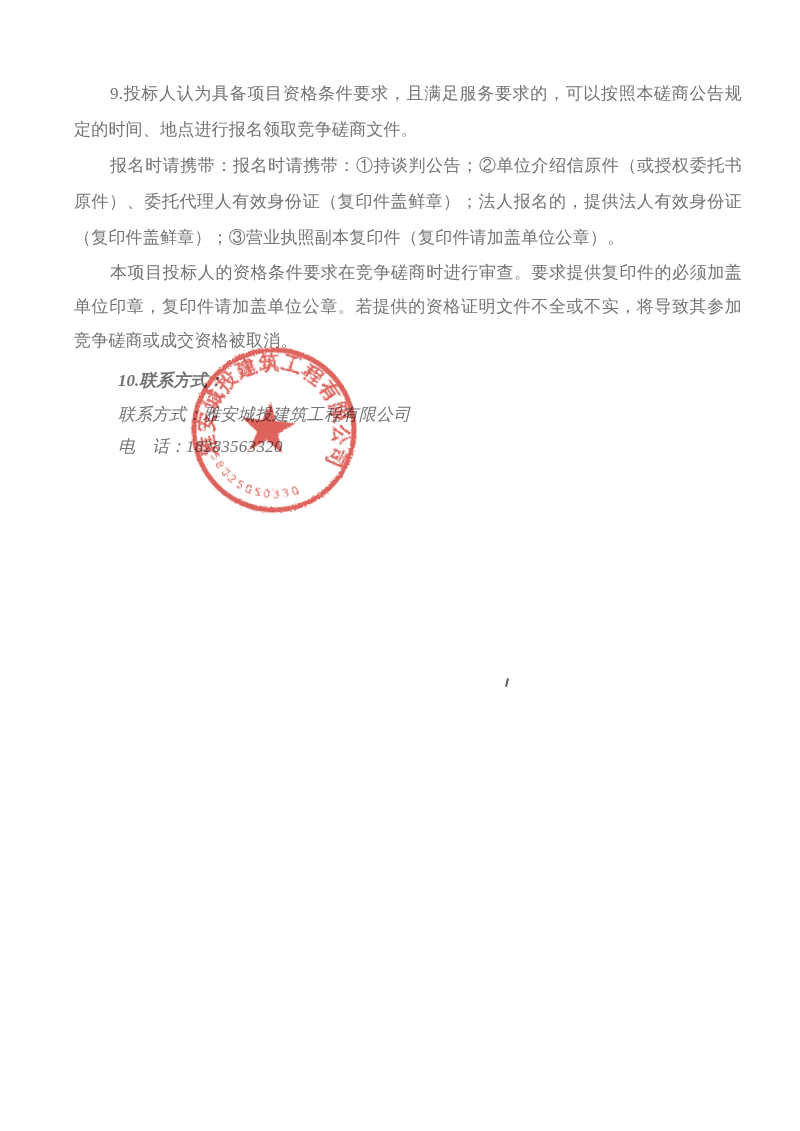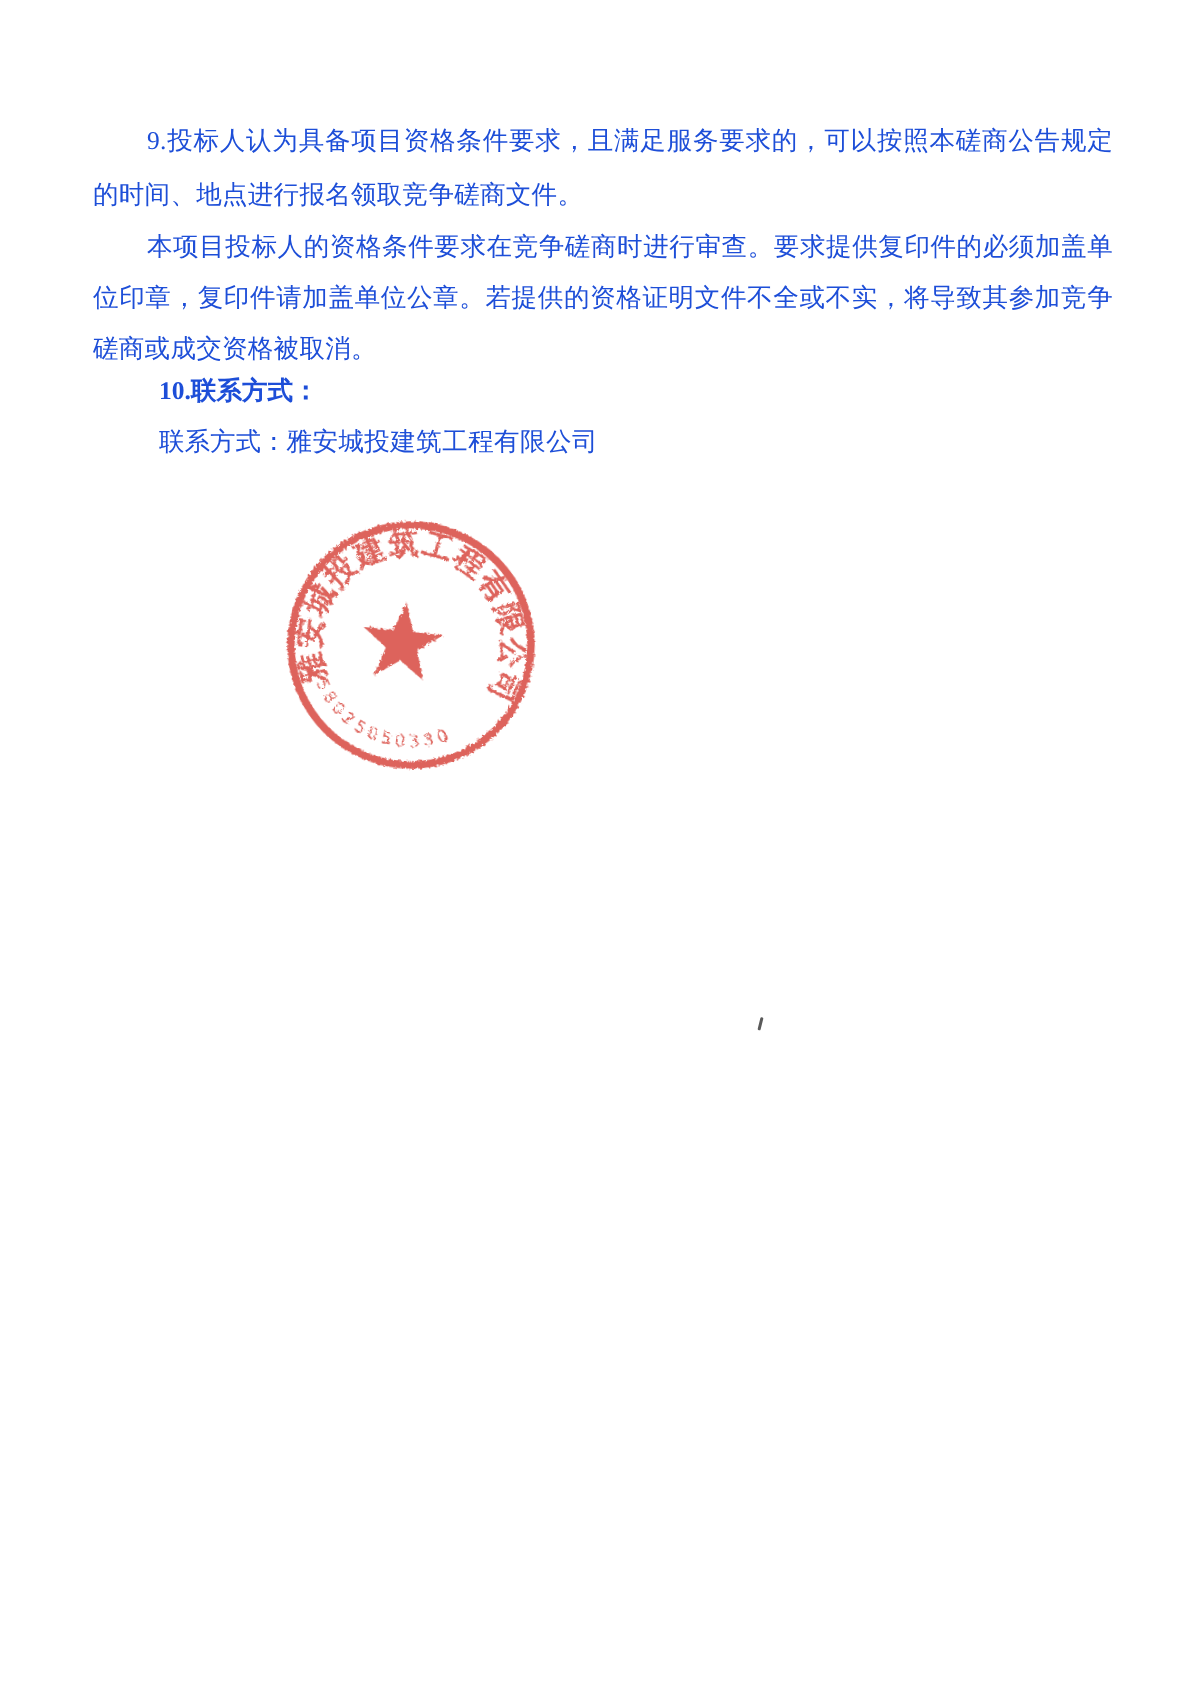--- a/index.html
+++ b/index.html
@@ -10,39 +10,40 @@
   .page {
     position: relative;
     width: 800px;
     height: 1131px;
     background: #ffffff;
     overflow: hidden;
     font-family: "Liberation Serif", "DejaVu Serif", serif;
   }
   .content {
     position: absolute;
-    left: 62px;
+    left: 74px;
     right: 58px;
     top: 76px;
-    color: #1d4ed8;
+    color: #737373;
   }
   .para {
     font-size: 17px;
     line-height: 36px;
     text-align: justify;
     text-indent: 36px;
     margin: 0;
     letter-spacing: 0.2px;
   }
   .para.tight {
     line-height: 34px;
   }
   .contact {
-    margin-top: 0;
+    margin-top: 12px;
     padding-left: 44px;
+    font-style: italic;
   }
   .contact-heading {
     font-size: 17px;
     font-weight: bold;
     line-height: 22px;
     margin: 0 0 13px 0;
   }
   .contact-line {
     font-size: 17px;
     line-height: 20px;
@@ -83,31 +84,35 @@
 </style>
 </head>
 <body>
 
 <div class="page">
 
   <div class="content">
 
     <p class="para">9.投标人认为具备项目资格条件要求，且满足服务要求的，可以按照本磋商公告规定的时间、地点进行报名领取竞争磋商文件。</p>
 
+    <p class="para">报名时请携带：报名时请携带：①持谈判公告；②单位介绍信原件（或授权委托书原件）、委托代理人有效身份证（复印件盖鲜章）；法人报名的，提供法人有效身份证（复印件盖鲜章）；③营业执照副本复印件（复印件请加盖单位公章）。</p>
 
     <p class="para tight">本项目投标人的资格条件要求在竞争磋商时进行审查。要求提供复印件的必须加盖单位印章，复印件请加盖单位公章。若提供的资格证明文件不全或不实，将导致其参加竞争磋商或成交资格被取消。</p>
 
     <div class="contact">
       <p class="contact-heading">10.联系方式：</p>
 
       <div class="contact-line">
         <span class="label">联系方式：</span><span class="value">雅安城投建筑工程有限公司</span>
       </div>
 
 
+      <div class="contact-line">
+        <span class="label">电　话：</span><span class="value">18283563320</span>
+      </div>
 
     </div>
 
   </div>
 
   <div class="seal">
     <svg width="220" height="220" viewBox="0 0 220 220">
       <defs>
         <filter id="rough" x="-15%" y="-15%" width="130%" height="130%">
           <feTurbulence type="fractalNoise" baseFrequency="0.55" numOctaves="2" seed="7" result="n"></feTurbulence>

